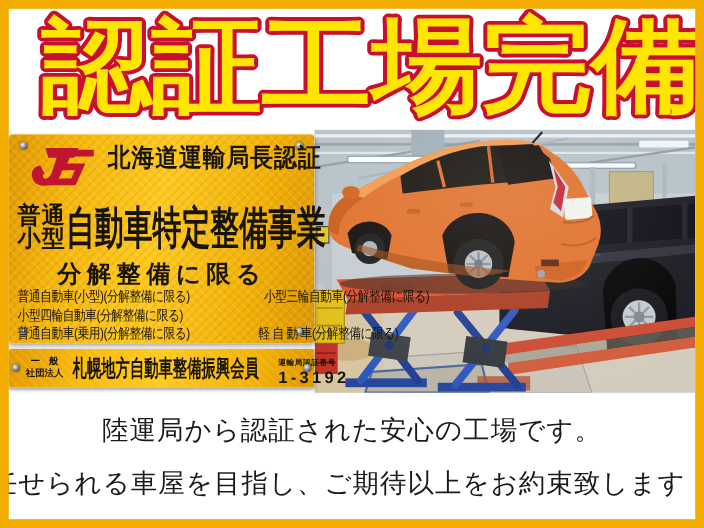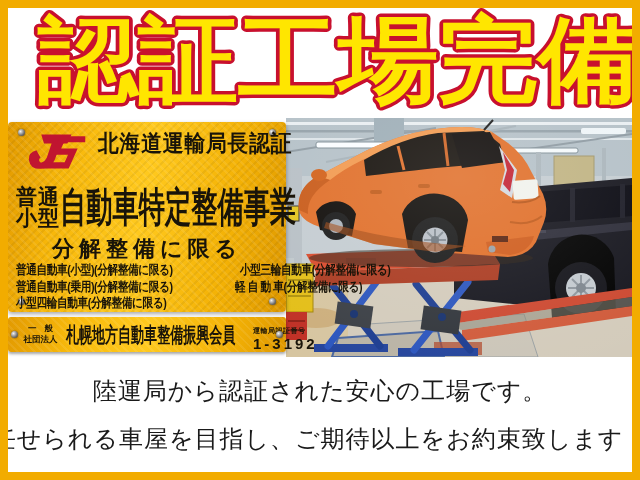--- a/index.html
+++ b/index.html
@@ -31,21 +31,21 @@
   .js-logo{width:66px;height:50px;flex:0 0 auto;}
   .authority{font-size:23px;font-weight:bold;white-space:nowrap;transform:scaleX(.9);
              transform-origin:left center;margin-left:10px;letter-spacing:1px;}
   .sign-row2{display:flex;align-items:center;padding:2px 6px 0 8px;height:50px;}
   .class-stack{display:flex;flex-direction:column;line-height:1.02;font-weight:bold;
                font-size:21px;letter-spacing:1px;flex:0 0 auto;}
   .biz-title{font-size:41px;font-weight:bold;white-space:nowrap;transform:scaleX(.64);
              transform-origin:left center;letter-spacing:0;}
   .sign-sub{text-align:center;font-size:22px;font-weight:bold;letter-spacing:5px;
             margin-top:2px;height:26px;}
-  .detail-grid{padding:2px 8px 0 8px;font-weight:bold;font-size:13px;text-align:center;}
+  .detail-grid{padding:2px 8px 0 8px;font-weight:normal;font-size:13px;text-align:center;}
   .detail-row{display:flex;justify-content:space-between;line-height:1.28;white-space:nowrap;}
   .detail-row span{transform:scaleX(.82);letter-spacing:-.5px;}
   .detail-row .dl{transform-origin:left center;}
   .detail-row .dr{transform-origin:right center;}
 
   
   .plate{
     position:absolute;left:8px;top:317px;width:278px;height:35px;z-index:10;
     border-radius:3px;box-shadow:0 2px 3px rgba(0,0,0,.35);
     background:
@@ -110,26 +110,26 @@
     </div>
 
     <div class="sign-sub">分解整備に限る</div>
 
     <div class="detail-grid">
       <div class="detail-row">
         <span class="dl">普通自動車(小型)(分解整備に限る)</span>
         <span class="dr">小型三輪自動車(分解整備に限る)</span>
       </div>
       <div class="detail-row">
+        <span class="dl">小型四輪自動車(分解整備に限る)</span>
+        <span class="dr"></span>
+      </div>
+      <div class="detail-row">
         <span class="dl">普通自動車(乗用)(分解整備に限る)</span>
         <span class="dr">軽 自 動 車(分解整備に限る)</span>
-      </div>
-      <div class="detail-row">
-        <span class="dl">小型四輪自動車(分解整備に限る)</span>
-        <span class="dr"></span>
       </div>
     </div>
   </div>
 
   <div class="plate">
     <div class="rivet" style="left:3px;top:14px"></div>
     <div class="rivet" style="right:3px;top:14px"></div>
     <div class="org-stack">
       <span class="org-top">一般</span>
       <span>社団法人</span>

